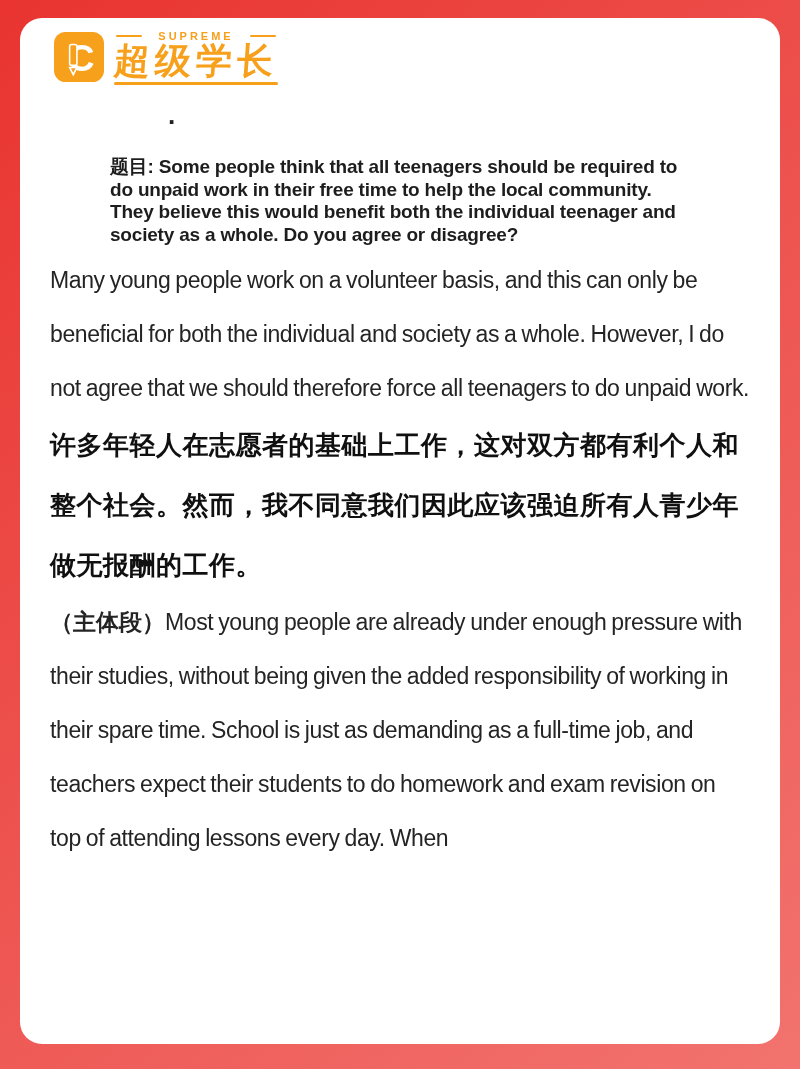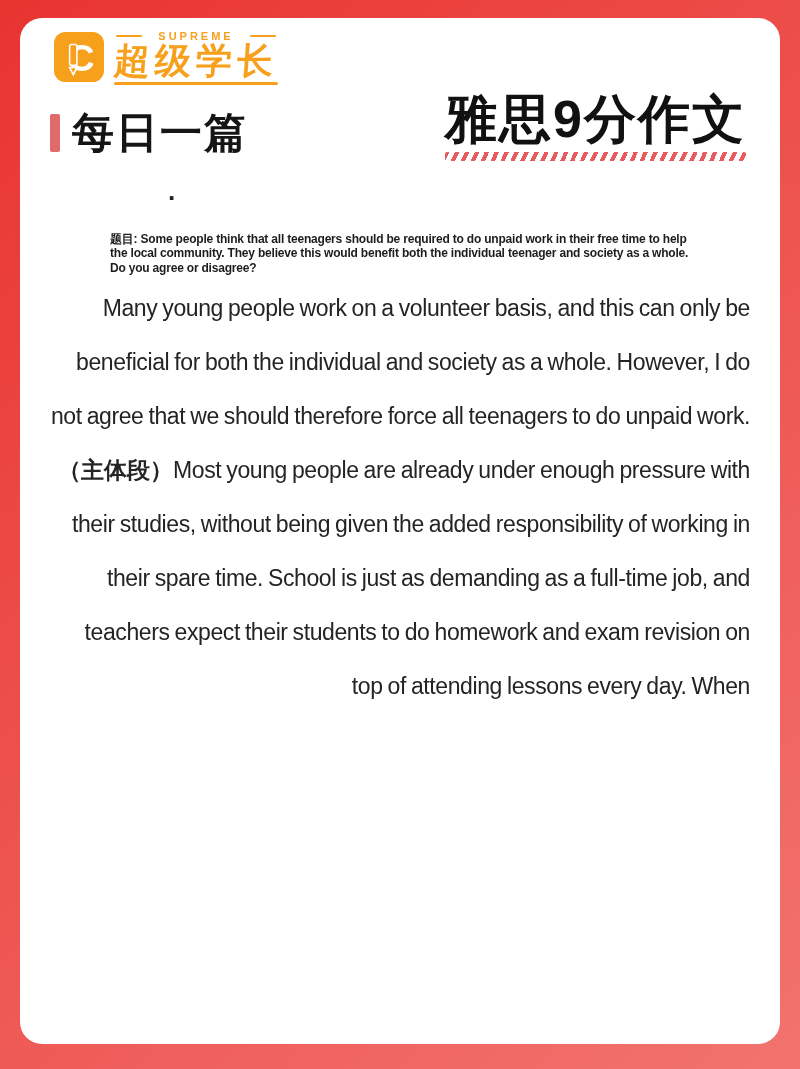--- a/index.html
+++ b/index.html
@@ -52,24 +52,24 @@
     background:repeating-linear-gradient(115deg,var(--hatch-red) 0 4px,rgba(0,0,0,0) 4px 9px);
   }
   
   .topic-heading{
     margin:22px 0 0 118px;
     font-size:26px;color:#222;display:flex;align-items:center;gap:16px;letter-spacing:2px;
   }
   .topic-bullet{font-weight:bold;}
   .prompt{
     margin:18px 58px 0 60px;
-    font-size:12px;font-weight:bold;line-height:1.2;color:#1d1d1d;letter-spacing:-0.2px;
+    font-size:19px;font-weight:bold;line-height:1.2;color:#1d1d1d;letter-spacing:-0.2px;
   }
   .essay{margin-top:6px;color:#242424;}
-  .essay p.en{font-size:23px;line-height:54px;letter-spacing:-0.4px;word-spacing:-1px;text-align:right;}
+  .essay p.en{font-size:23px;line-height:54px;letter-spacing:-0.4px;word-spacing:-1px;}
   .essay p.zh{font-size:26px;line-height:60px;font-weight:bold;color:#101010;letter-spacing:0.5px;}
   .body-tag{letter-spacing:0;font-weight:bold;}
 </style>
 </head>
 <body>
 
 <div class="card">
 
   <div class="logo-row">
     <span class="logo-icon">
@@ -84,35 +84,26 @@
       <span class="supreme-row">
         <span class="supreme-dash"></span>
         <span>SUPREME</span>
         <span class="supreme-dash"></span>
       </span>
       <span class="brand-name">超级学长</span>
       <span class="brand-underline"></span>
     </span>
   </div>
 
-  <div class="title-row">
-    <div class="series">
-      <span class="series-bar"></span>
-      <span class="series-label">每日一篇</span>
-    </div>
-    <div class="main-title-block">
-      <div class="main-title">雅思9分作文</div>
-      <div class="hatch"></div>
-    </div>
-  </div>
 
   <div class="topic-heading">
     <span class="topic-bullet">·</span>
   </div>
 
   <p class="prompt"><span>题目:</span><span> Some people think that all teenagers should be required to do unpaid work in their free time to help the local community. They believe this would benefit both the individual teenager and society as a whole. Do you agree or disagree?</span></p>
 
   <div class="essay">
     <p class="en">Many young people work on a volunteer basis, and this can only be beneficial for both the individual and society as a whole. However, I do not agree that we should therefore force all teenagers to do unpaid work.</p>
+    <p class="zh">许多年轻人在志愿者的基础上工作，这对双方都有利个人和整个社会。然而，我不同意我们因此应该强迫所有人青少年做无报酬的工作。</p>
     <p class="en"><span class="body-tag">（主体段）</span><span>Most young people are already under enough pressure with their studies, without being given the added responsibility of working in their spare time. School is just as demanding as a full-time job, and teachers expect their students to do homework and exam revision on top of attending lessons every day. When</span></p>
   </div>
 
 </div>
 
 </body></html>

